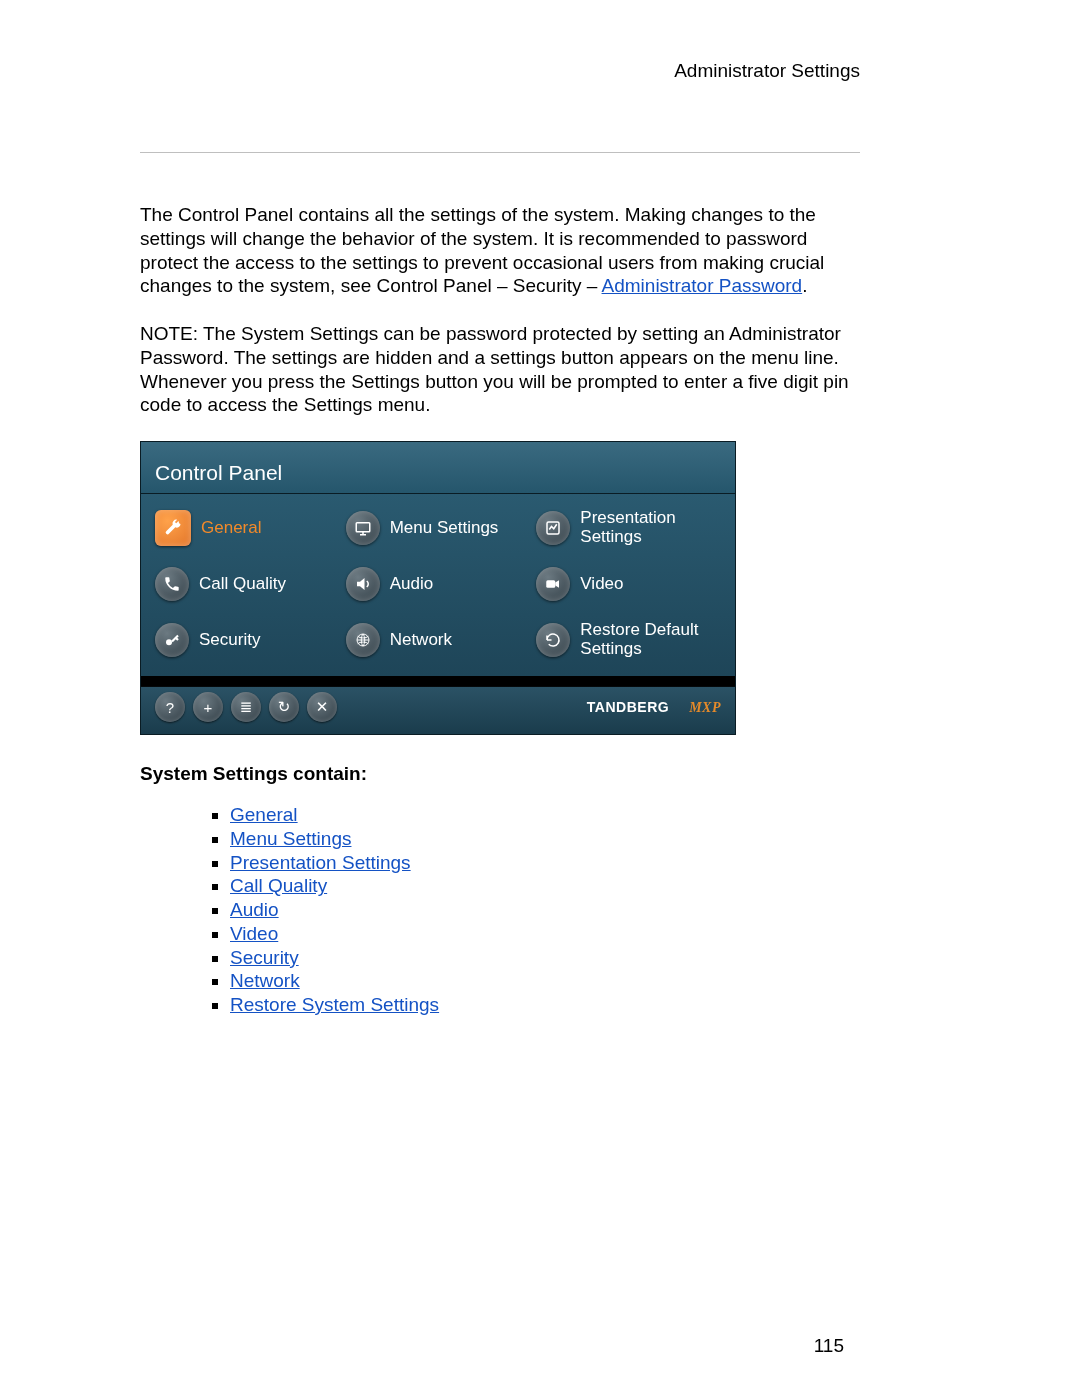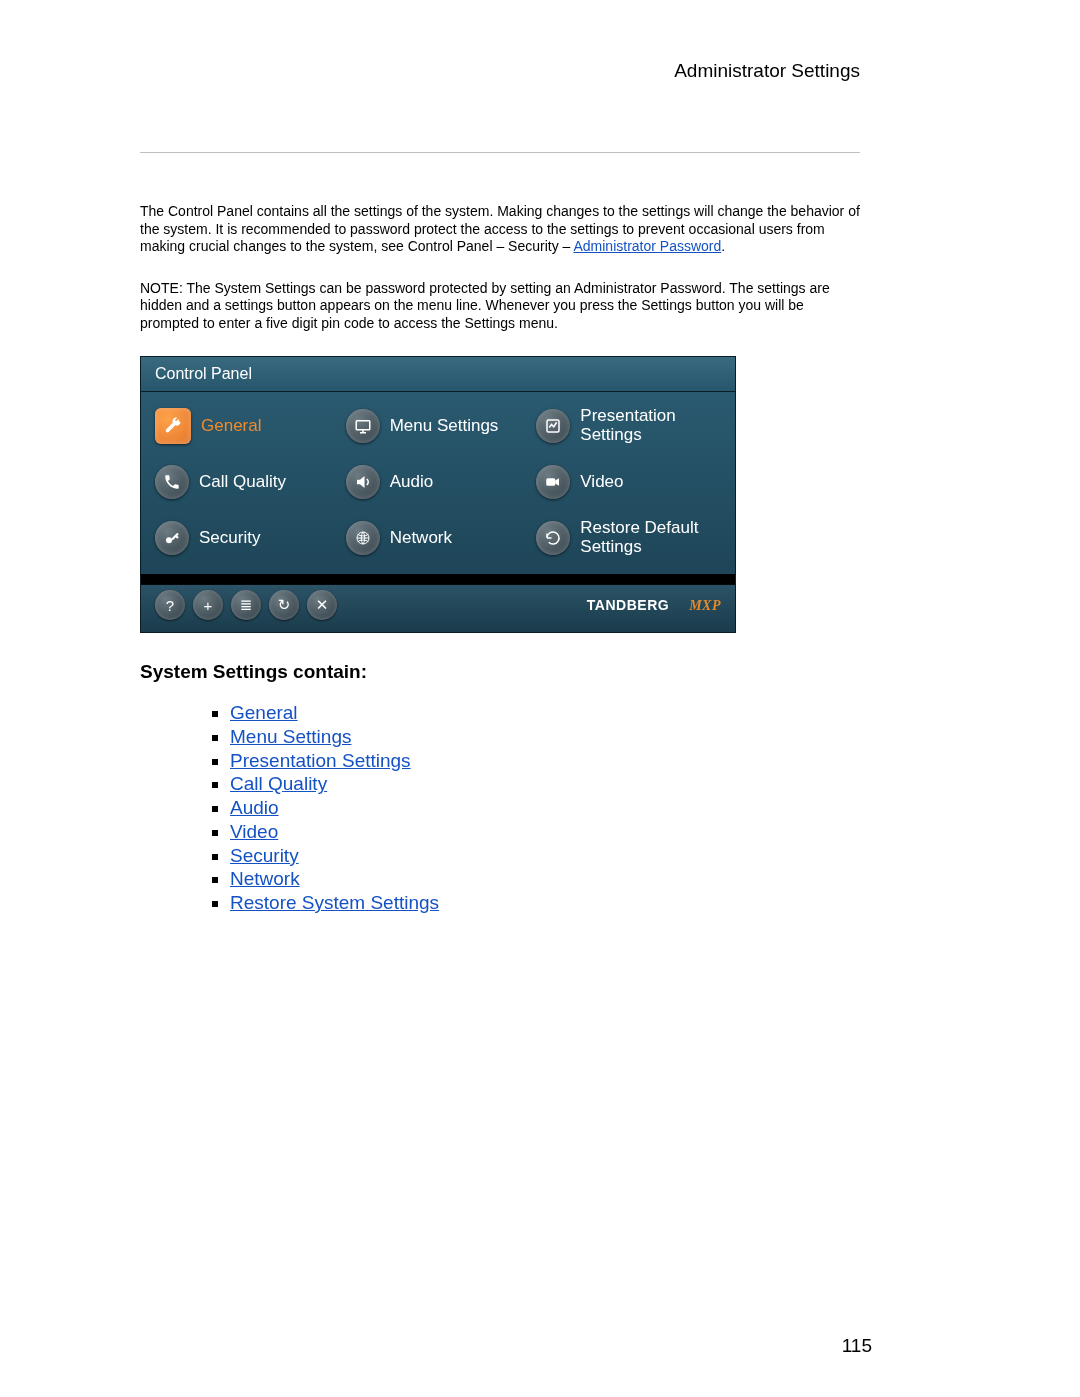--- a/index.html
+++ b/index.html
@@ -27,21 +27,21 @@
     font-size: 42px;
     font-weight: bold;
     margin: 0 0 18px 0;
   }
   .hr {
     border: none;
     border-top: 1px solid #bfbfbf;
     margin: 0 0 50px 0;
   }
   p.body {
-    font-size: 14px;
+    font-size: 19px;
     line-height: 1.25;
     margin: 12px 0 24px 0;
   }
   .link {
     color: #1452c4;
     text-decoration: underline;
   }
   .subhead {
     font-size: 19px;
     font-weight: bold;
@@ -57,35 +57,35 @@
     margin: 0;
     line-height: 1.25;
   }
   ul.square li a {
     color: #1452c4;
     text-decoration: underline;
   }
   .pagenum {
     position: absolute;
     bottom: 40px;
-    right: 128px;
+    right: 156px;
     font-size: 19px;
   }
   
   .cp {
     width: 594px;
     margin: 0 0 20px 0;
     background: #1f4c5e;
     border: 1px solid #0a1c24;
   }
   .cp-title {
     background: linear-gradient(to bottom, #3a6a80 0%, #25566c 100%);
     color: #fff;
-    font-size: 16px;
-    padding: 8px 14px 8px 14px;
+    font-size: 21px;
+    padding: 19px 14px 8px 14px;
     border-bottom: 1px solid #0a1c24;
   }
   .cp-body {
     background: linear-gradient(to bottom, #2a5a70 0%, #1e4558 100%);
     padding: 6px 14px 8px 14px;
   }
   .cp-grid {
     display: grid;
     grid-template-columns: repeat(3, 1fr);
     gap: 0 6px;

